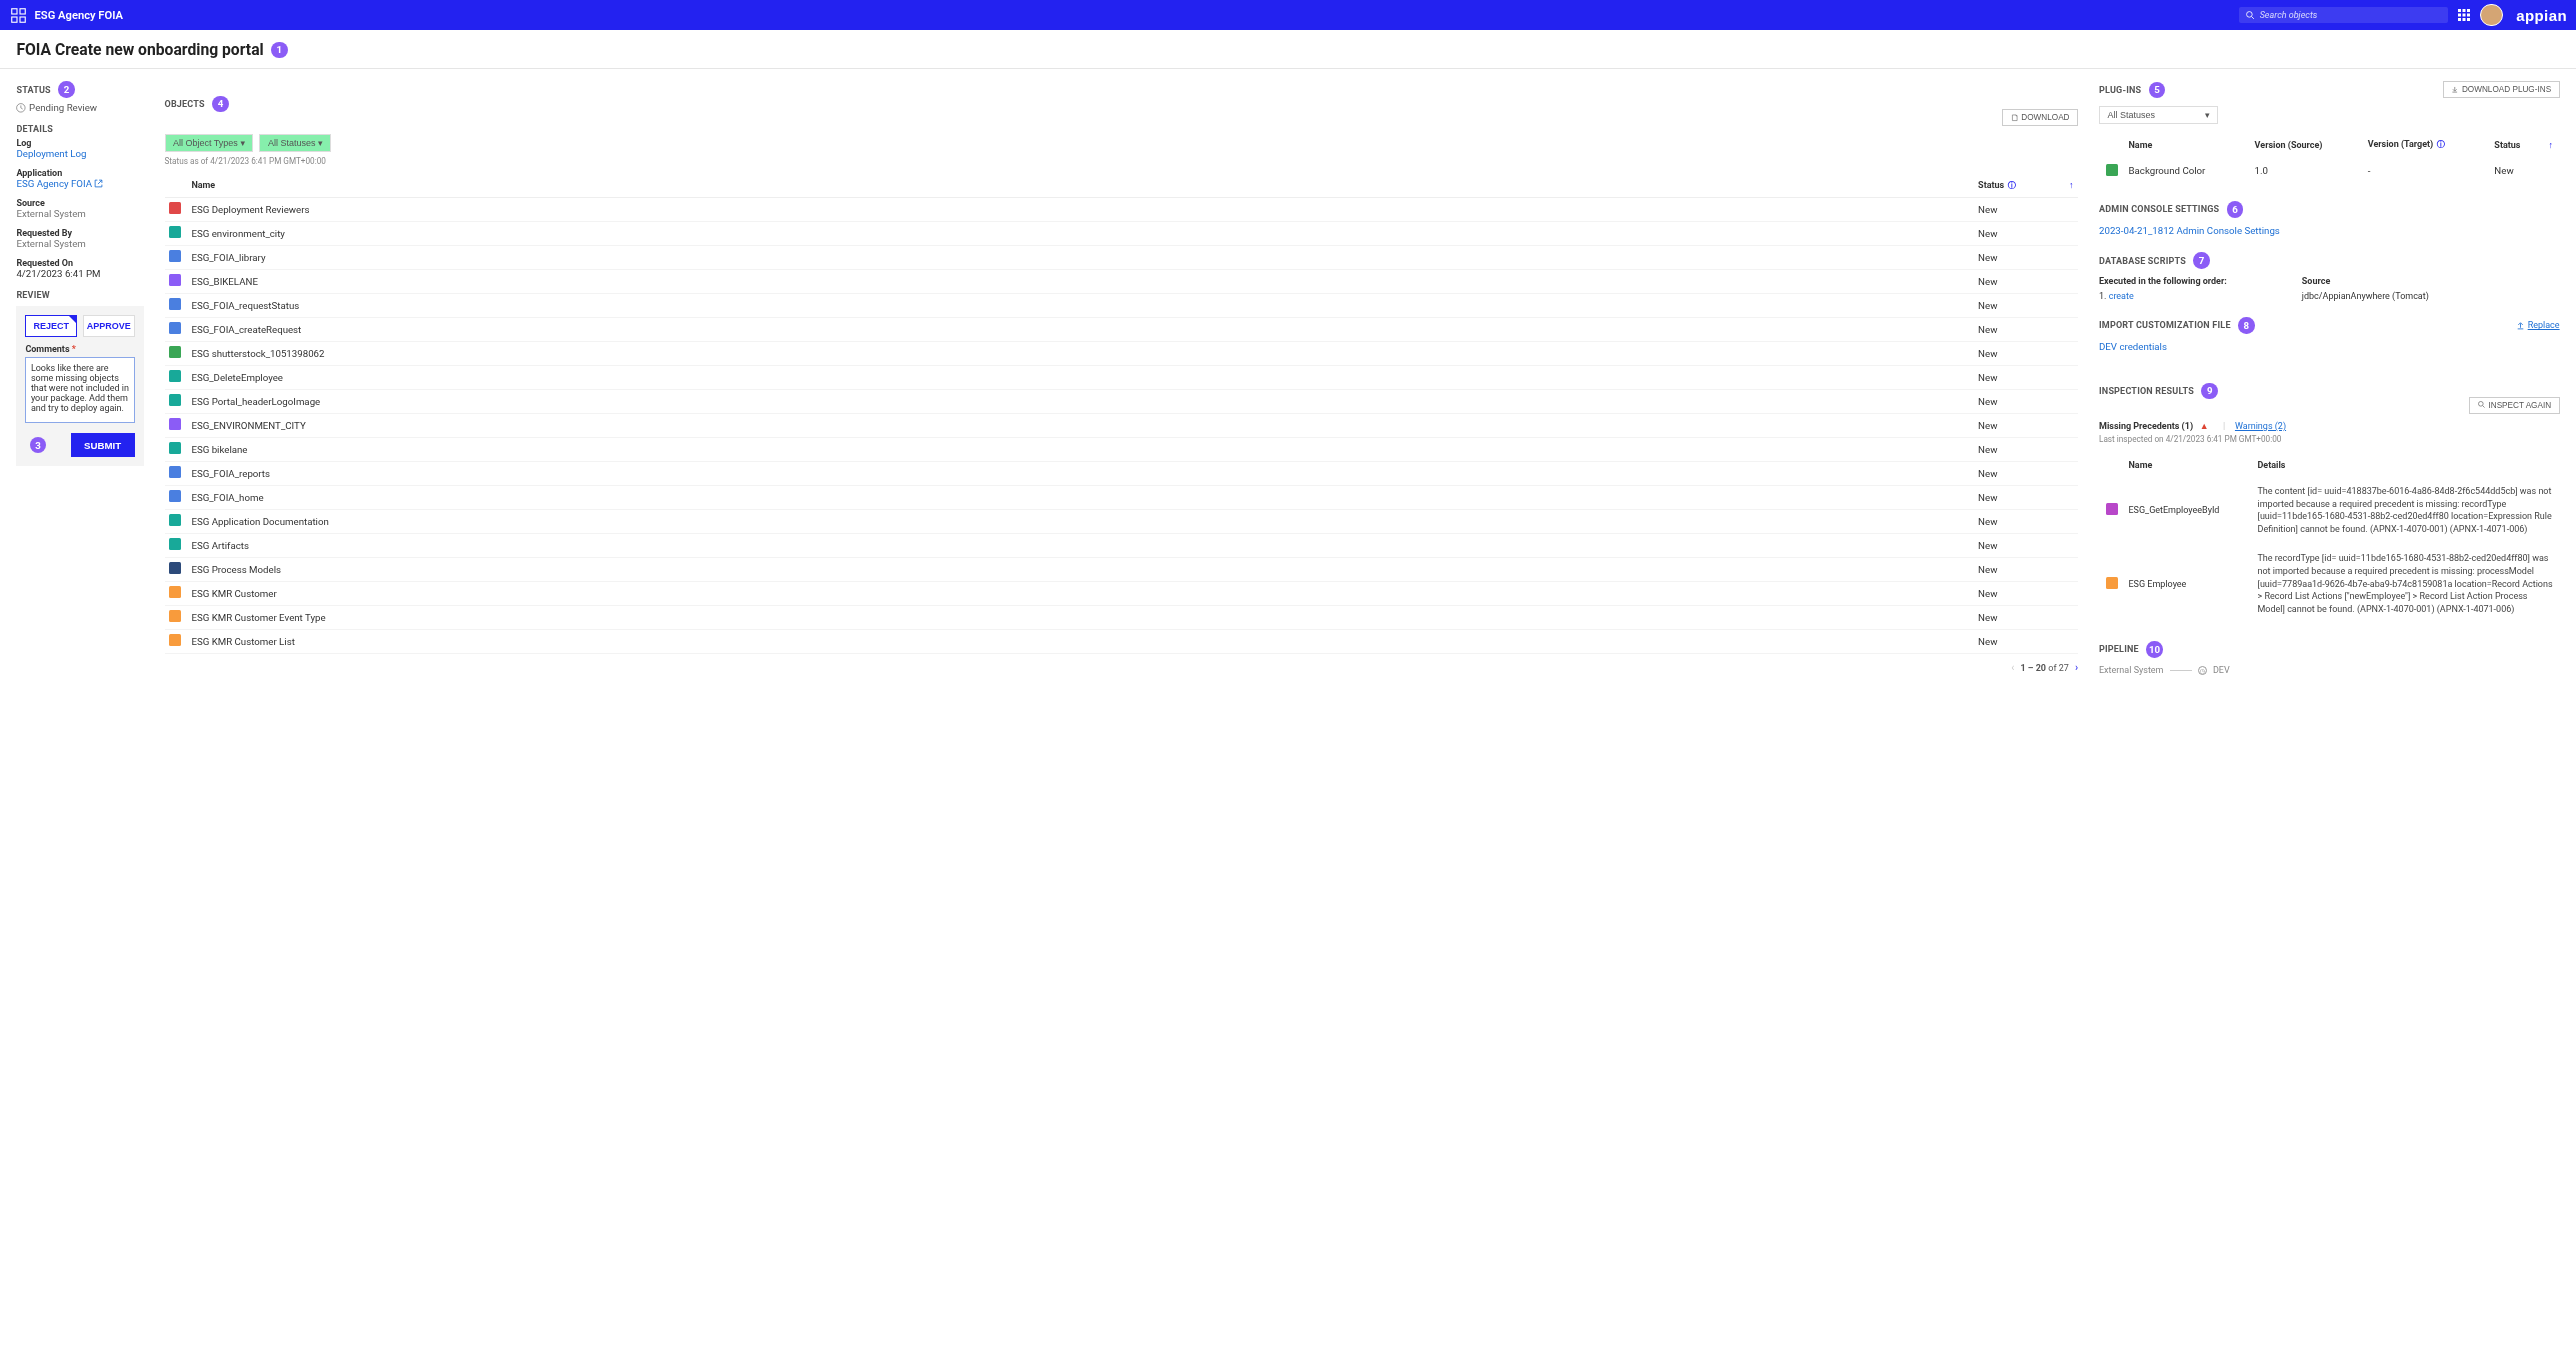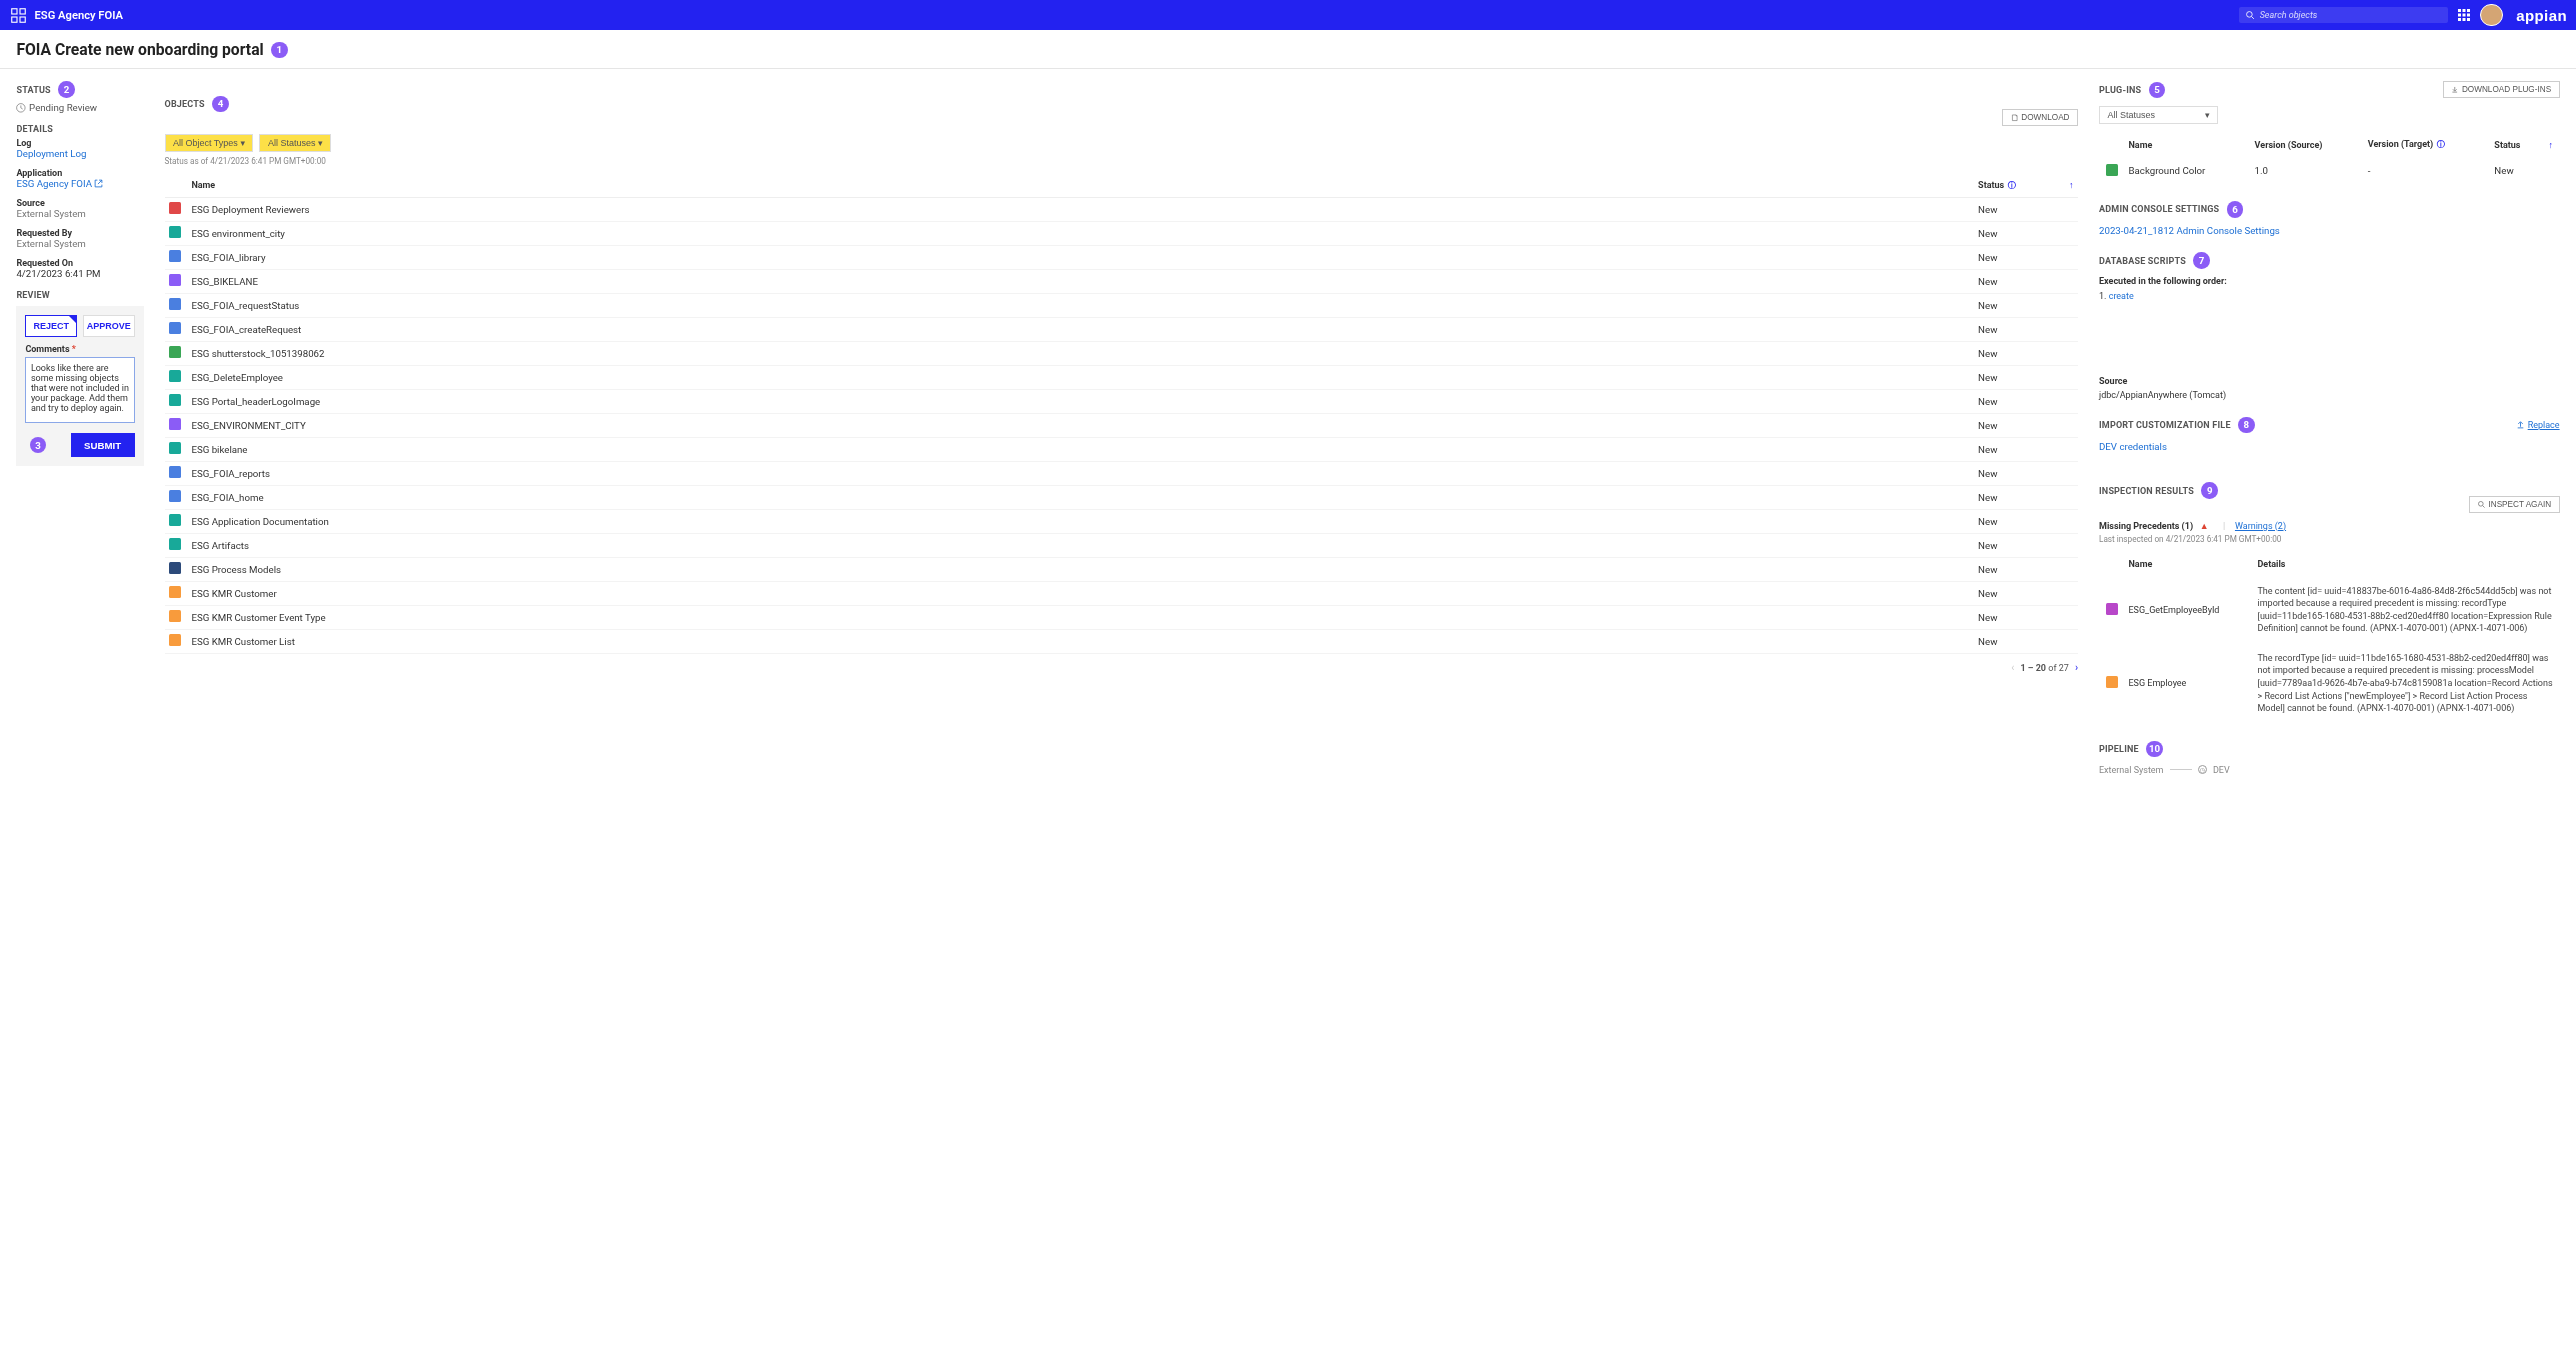--- a/index.html
+++ b/index.html
@@ -50,21 +50,21 @@
 .comments-ta { width: 100%; height: 66px; border: 0.7px solid #8aa7e8; padding: 4.5px; font-size: 9px; font-family: inherit; resize: none; color: #333; background: #fff; }
 .submit-row { display: flex; justify-content: flex-end; align-items: center; margin-top: 7.5px; }
 .btn-submit { background: #2322f0; color: #fff; border: none; font-size: 9.7px; font-weight: 600; padding: 6.7px 13.4px; cursor: pointer; }
 .submit-row .anno-left { margin-right: auto; margin-left: 4.5px; }
 
 
 .mid-header { display: flex; align-items: center; margin-bottom: 7.5px; }
 .mid-header .section-label { margin-bottom: 0; }
 .btn-download { margin-left: auto; border: 0.7px solid #ccc; background: #fff; padding: 3px 7.5px; font-size: 8.2px; color: #555; cursor: pointer; display: inline-flex; align-items: center; gap: 3px; margin-top: 28px; }
 .filter-row { display: flex; gap: 6px; margin-bottom: 4.5px; }
-.filter-dd { border: 0.7px solid #ddd; background: #fde047; padding: 3px 7.5px; font-size: 9px; color: #555; cursor: pointer; }
+.filter-dd { border: 0.7px solid #ddd; background: #86efac; padding: 3px 7.5px; font-size: 9px; color: #555; cursor: pointer; }
 .status-ts { font-size: 8.2px; color: #888; margin-bottom: 7.5px; }
 
 .obj-table { width: 100%; border-collapse: collapse; }
 .obj-table th { text-align: left; font-size: 9px; font-weight: 700; color: #333; padding: 6px 4.5px 6px 4.5px; border-bottom: 0.7px solid #eee; }
 .obj-table th.icon-col { width: 22.4px; }
 .obj-table th.status-col { width: 82px; }
 .obj-table th.sort-col { width: 22.4px; text-align: right; color: #2322f0; }
 .obj-table td { padding: 4.5px 4.5px; font-size: 9.7px; color: #333; border-bottom: 0.7px solid #f3f3f3; vertical-align: middle; }
 .obj-icon { width: 12px; height: 12px; border-radius: 1.5px; display: inline-flex; align-items: center; justify-content: center; font-size: 6.7px; color: #fff; font-weight: 700; }
 .ic-red { background: #e04848; }
@@ -87,21 +87,21 @@
 .r-header { display: flex; align-items: center; margin-bottom: 7.5px; }
 .r-header .section-label { margin-bottom: 0; }
 .filter-dd-wide { border: 0.7px solid #ddd; background: #fff; padding: 3px 7.5px; font-size: 9px; color: #555; cursor: pointer; width: 119px; text-align: left; display:flex; justify-content: space-between; align-items:center; }
 .btn-download-plugins { margin-left: auto; border: 0.7px solid #ccc; background: #fff; padding: 3px 7.5px; font-size: 8.2px; color: #555; cursor: pointer; display: inline-flex; align-items: center; gap: 3px; }
 
 .plugin-table { width: 100%; margin-top: 7.5px; }
 .plugin-table th { text-align: left; font-size: 9px; font-weight: 700; color: #333; padding: 6px 4.5px; }
 .plugin-table td { padding: 5.2px 4.5px; font-size: 9.7px; color: #333; }
 
 .link { color: #1d6fd4; text-decoration: none; }
-.db-row { display: flex; gap: 75px; margin-top: 6px; font-size: 9px; flex-direction: column; }
+.db-row { display: flex; gap: 75px; margin-top: 6px; font-size: 9px; }
 .db-row .col { }
 .db-row .lbl { font-weight: 700; margin-bottom: 4.5px; font-size: 9px;}
 
 .replace-link { color: #1d6fd4; font-size: 9px; display: inline-flex; align-items: center; gap: 3px; }
 
 .insp-tabs { font-size: 9px; margin-bottom: 3px; }
 .insp-tabs .mp { font-weight: 700; color: #333; }
 .insp-tabs .warn-icon { color: #d43; margin: 0 4.5px; }
 .insp-tabs .sep { color: #ccc; margin: 0 7.5px; }
 .insp-tabs .warn-link { color: #1d6fd4; }

